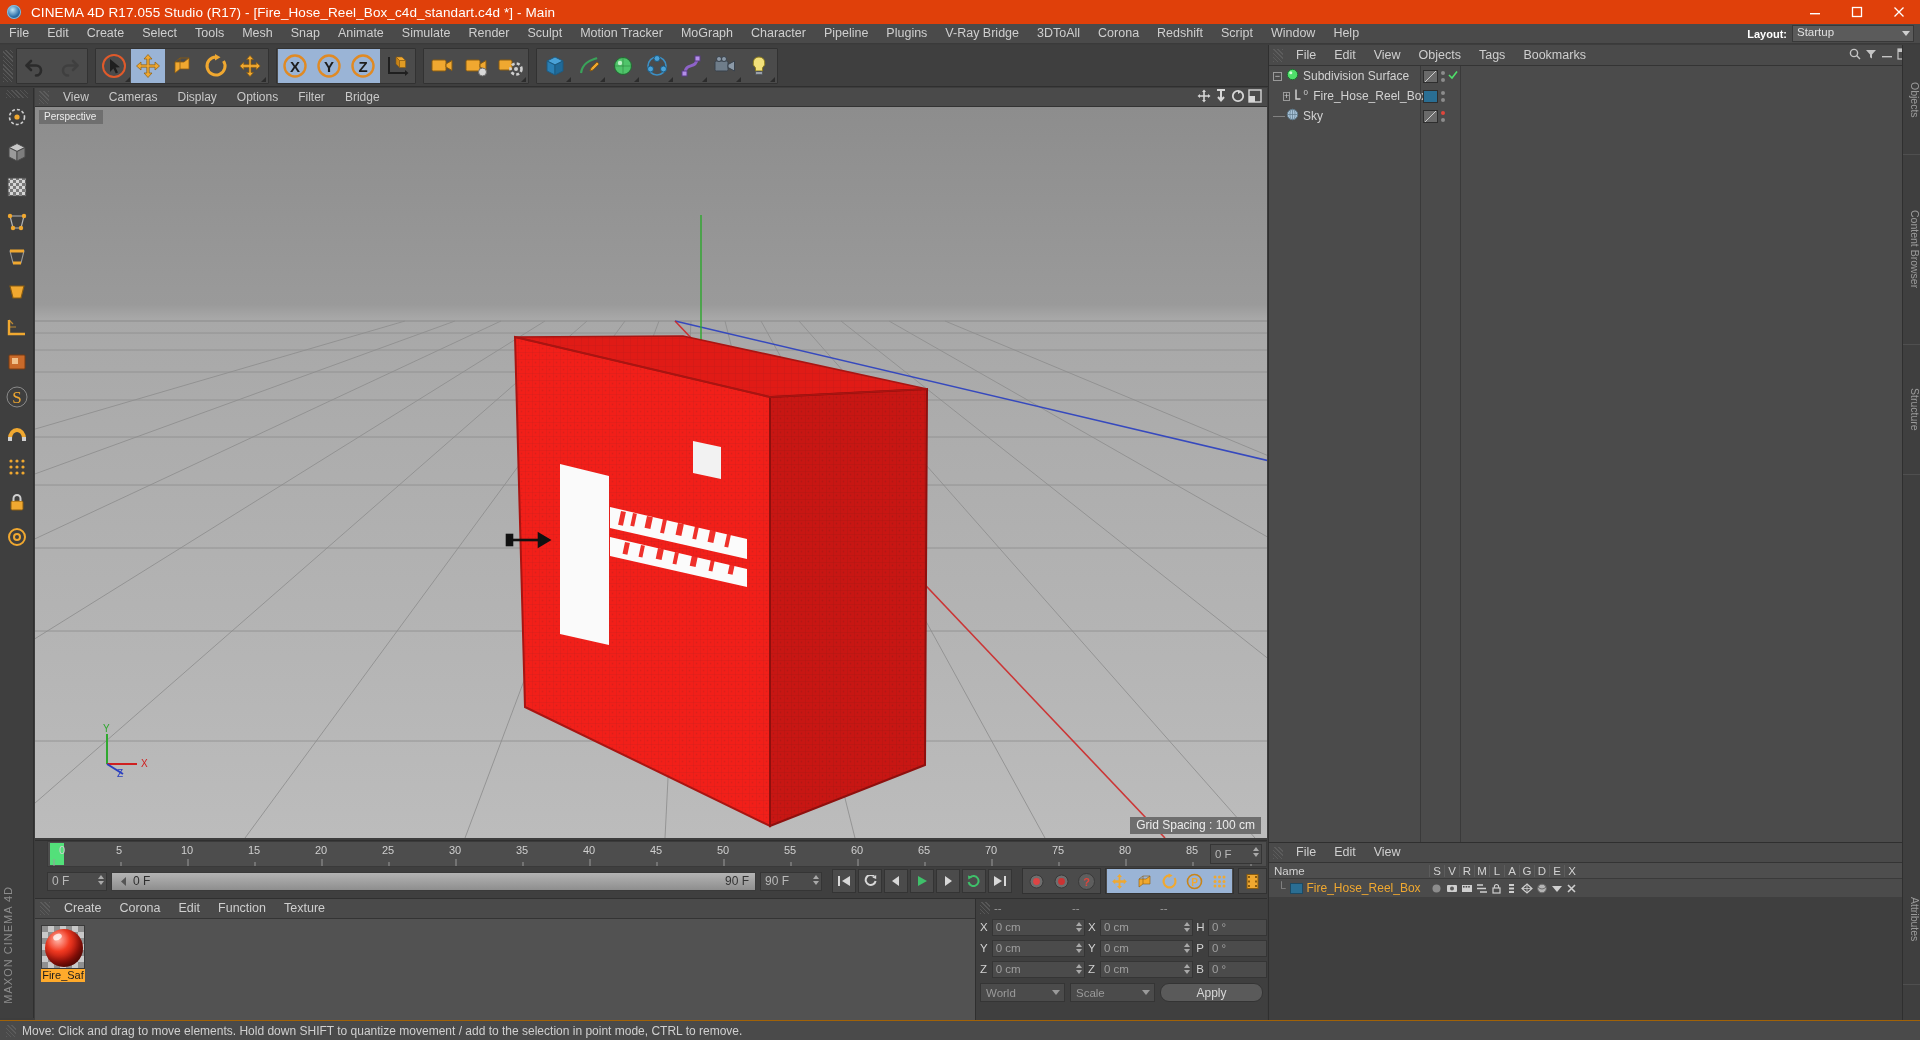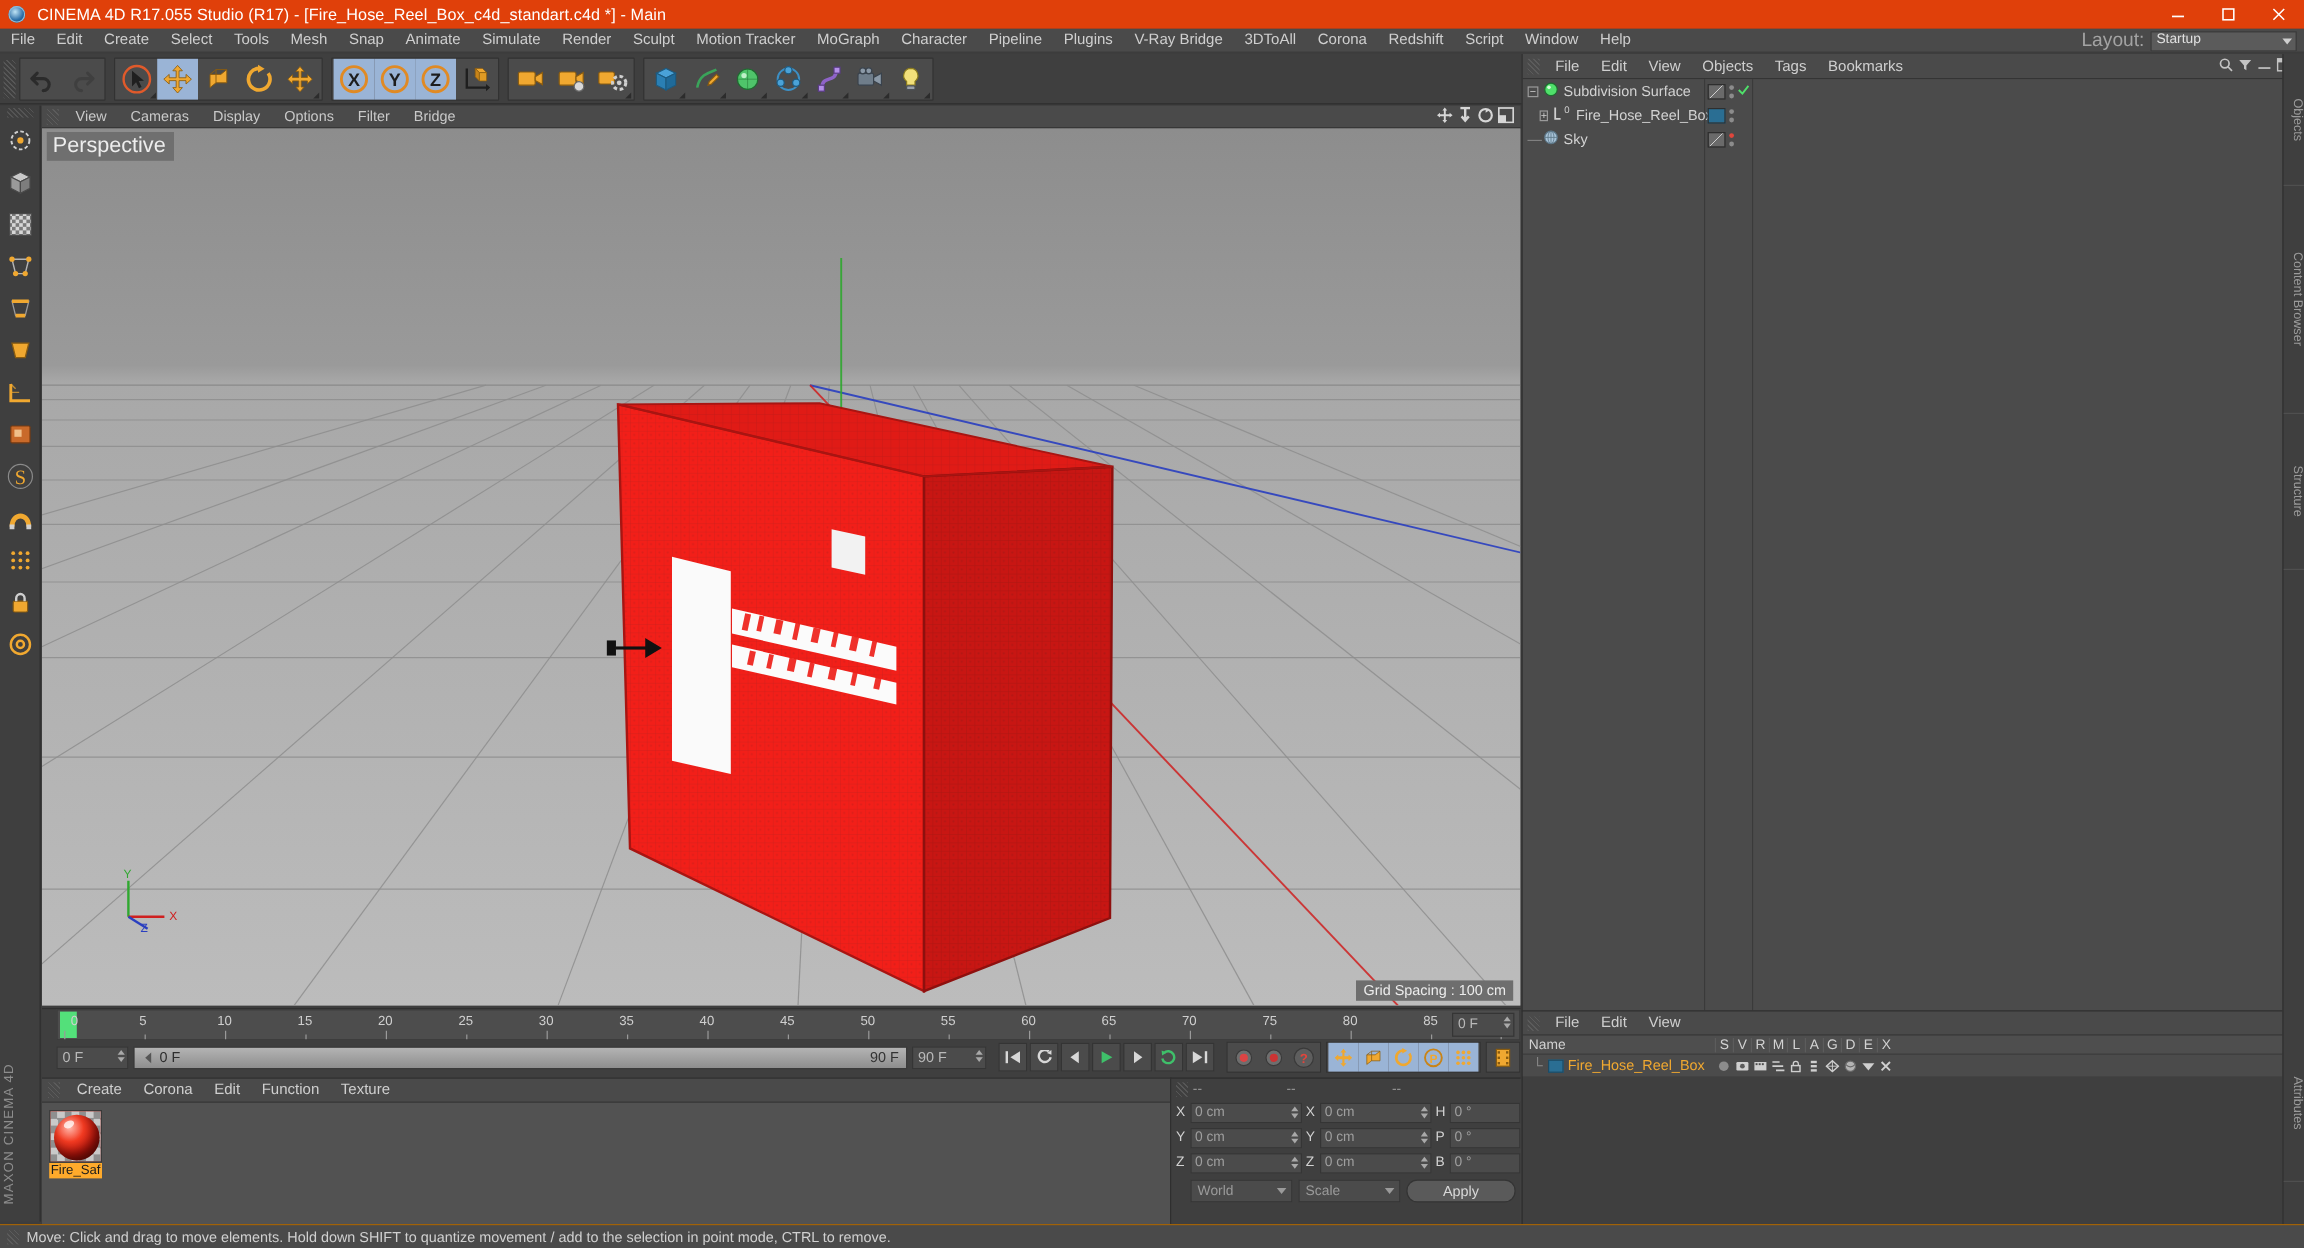--- a/index.html
+++ b/index.html
@@ -18,21 +18,21 @@
   .tb-btns { position:absolute; right:0; top:0; height:24px; display:flex; }
   .tb-btn { width:42px; height:24px; display:flex; align-items:center; justify-content:center;
     color:#fff; font-size:13px; }
   .tb-btn svg { display:block; }
 
   
   .menubar { position:absolute; left:0; top:24px; width:1920px; height:20px;
     background:#4a4a4a; border-bottom:1px solid #3a3a3a; display:flex; align-items:center; }
   .menu-item { padding:0 9px; font-size:12.5px; color:#cfcfcf; line-height:19px; white-space:nowrap; cursor:default; }
   .layout-box { position:absolute; right:6px; top:1px; display:flex; align-items:center; gap:5px; }
-  .layout-label { font-size:16px; color:#a3a3a3; }
+  .layout-label { font-size:11px; color:#ffffff;font-weight:bold; }
   .layout-select { width:122px; height:17px; background:#5b5b5b; border:1px solid #383838;
     display:flex; align-items:flex-start; padding:0 4px; font-size:11.5px; color:#e0e0e0; position:relative; }
   .layout-select .arr { position:absolute; right:3px; top:5px; width:0;height:0;
     border-left:4px solid transparent;border-right:4px solid transparent;border-top:5px solid #cfcfcf; }
 
   
   .toolbar { position:absolute; left:0; top:45px; width:1920px; height:42px;
     background:#3f3f3f; border-bottom:1px solid #2f2f2f; display:flex; align-items:center; }
   .grip { width:10px; height:32px; margin:0 3px;
     background-image:repeating-linear-gradient(45deg,#6a6a6a 0 1px,transparent 1px 3px); opacity:.55;}
@@ -57,21 +57,21 @@
   
   .viewport-wrap { position:absolute; left:35px; top:88px; width:1232px; height:750px; background:#3f3f3f; }
   .vp-menu { height:19px; background:#4a4a4a; display:flex; align-items:center; border-bottom:1px solid #333; }
   .vp-menu .grip2 { width:10px;height:13px;margin:0 4px;
     background-image:repeating-linear-gradient(45deg,#6a6a6a 0 1px,transparent 1px 3px);opacity:.55;}
   .vp-menu-item { padding:0 10px; font-size:12px; color:#c9c9c9; line-height:18px; }
   .vp-icons { margin-left:auto; display:flex; gap:3px; padding-right:5px; align-items:center; }
   .vp-canvas { position:relative; width:1232px; height:731px; overflow:hidden;
     background:linear-gradient(#8f8f8f 0%, #9a9a9a 48%, #a6a6a6 52%, #b4b4b4 100%); }
   .vp-tag { position:absolute; left:4px; top:3px; background:#6f6f6f; color:#ededed;
-    font-size:18px; padding:1px 7px 2px 5px; z-index:6; }
+    font-size:10px; padding:1px 7px 2px 5px; z-index:6; }
   .grid-svg { position:absolute; inset:0; }
   .grid-spacing { position:absolute; right:6px; bottom:4px; background:#6e6e6e; color:#ececec;
     font-size:12px; padding:1px 6px 2px 6px; z-index:6; }
   .axis-gizmo { position:absolute; left:58px; bottom:60px; z-index:6; }
 
   
   .obj { position:absolute; z-index:4; }
 
   
   .timeline { position:absolute; left:35px; top:840px; width:1232px; height:58px; background:#3f3f3f;
@@ -115,21 +115,21 @@
   
   .coordmgr { position:absolute; left:975px; top:898px; width:292px; height:122px;
     background:#3f3f3f; border-left:1px solid #2f2f2f; border-top:1px solid #2f2f2f;}
   .cm-top { height:18px; display:flex; align-items:center; font-size:11.5px; color:#9a9a9a; }
   .cm-top .grip2{width:10px;height:12px;margin:0 4px;
     background-image:repeating-linear-gradient(45deg,#6a6a6a 0 1px,transparent 1px 3px);opacity:.55;}
   .cm-row { display:flex; align-items:center; height:20px; margin-bottom:1px; padding-left:4px;}
   .cm-lab { width:12px; font-size:11.5px; color:#d2d2d2; }
   .cm-f { height:17px; background:#4b4b4b; border:1px solid #353535; color:#9f9f9f; font-size:11.5px;
     display:flex; align-items:center; padding:0 3px; position:relative; }
-  .cm-bot { display:flex; align-items:center; gap:5px; padding:3px 4px 0 4px;margin-left:12px; }
+  .cm-bot { display:flex; align-items:center; gap:5px; padding:3px 4px 0 4px; }
   .cm-sel { height:19px; background:#4b4b4b; border:1px solid #353535; color:#9a9a9a; font-size:11.5px;
     display:flex;align-items:center; padding:0 5px; position:relative;}
   .cm-sel .arr{position:absolute;right:4px;top:6px;width:0;height:0;border-left:4px solid transparent;
     border-right:4px solid transparent;border-top:5px solid #9a9a9a;}
   .cm-apply { flex:1; height:19px; background:#5a5a5a; border:1px solid #343434; color:#d8d8d8;
     font-size:12px; display:flex; align-items:center; justify-content:center; border-radius:9px;}
 
   
   .objmgr { position:absolute; left:1268px; top:45px; width:645px; height:797px;
     background:#3f3f3f; border-left:1px solid #2f2f2f; }

